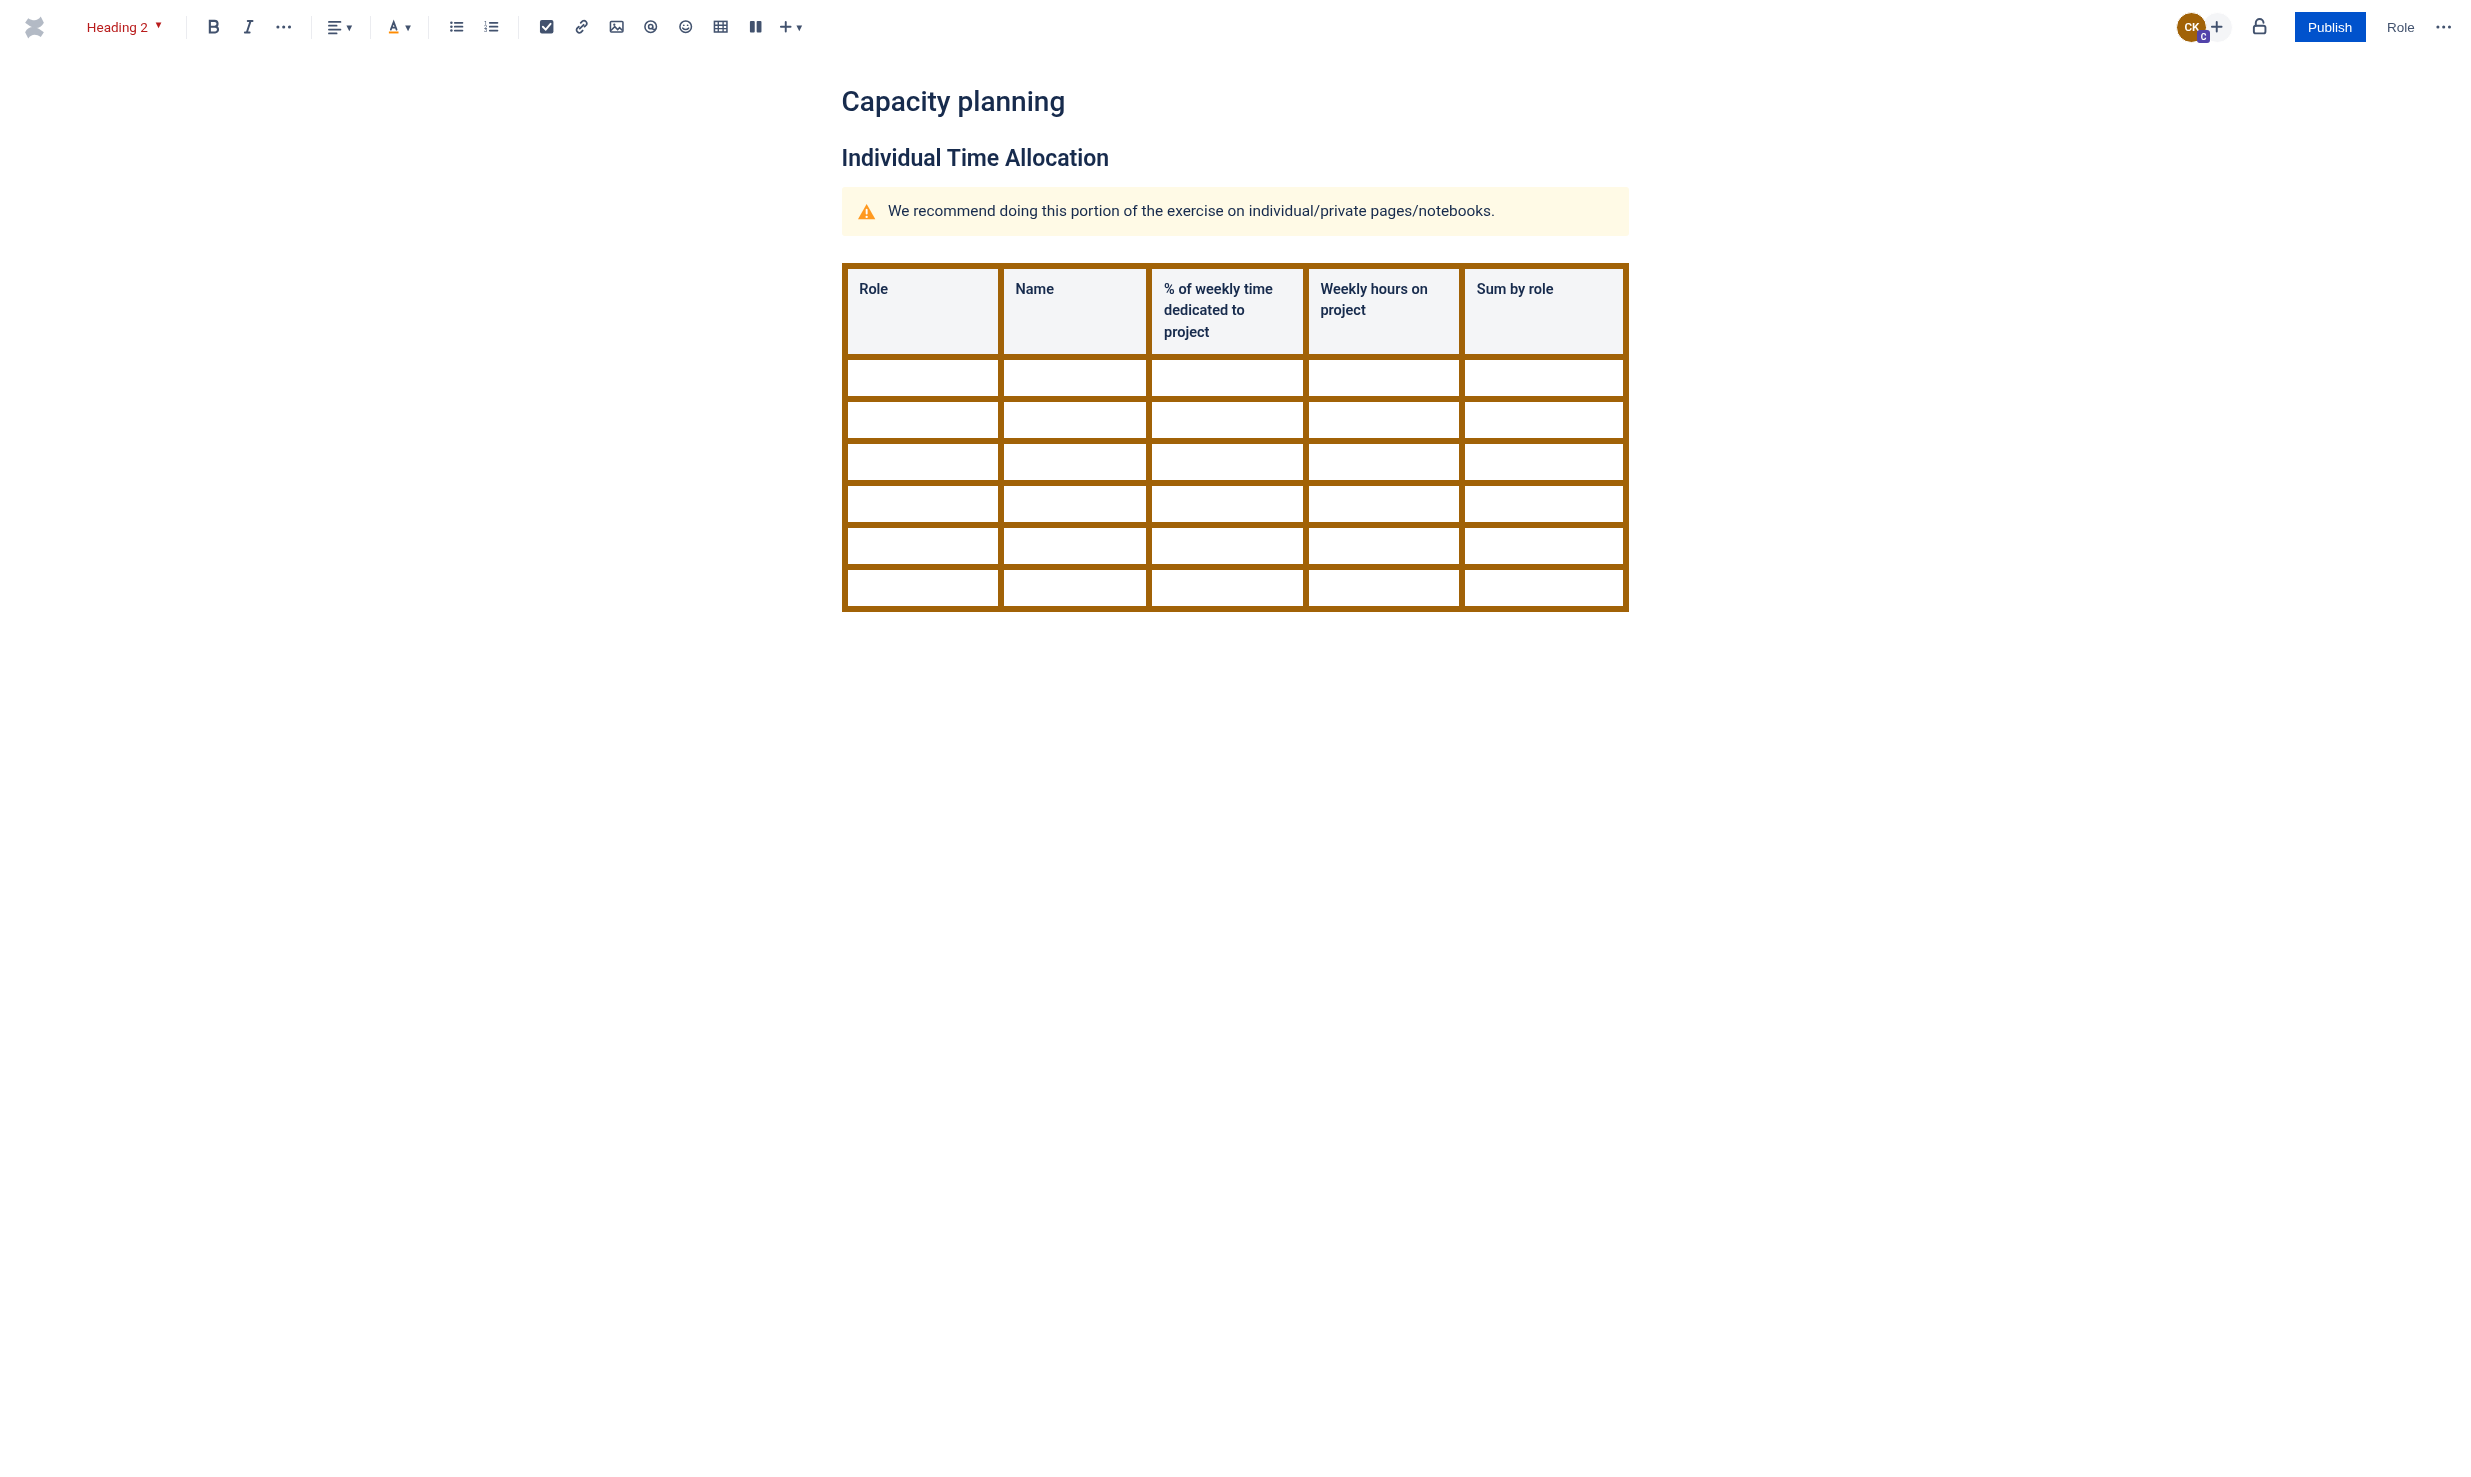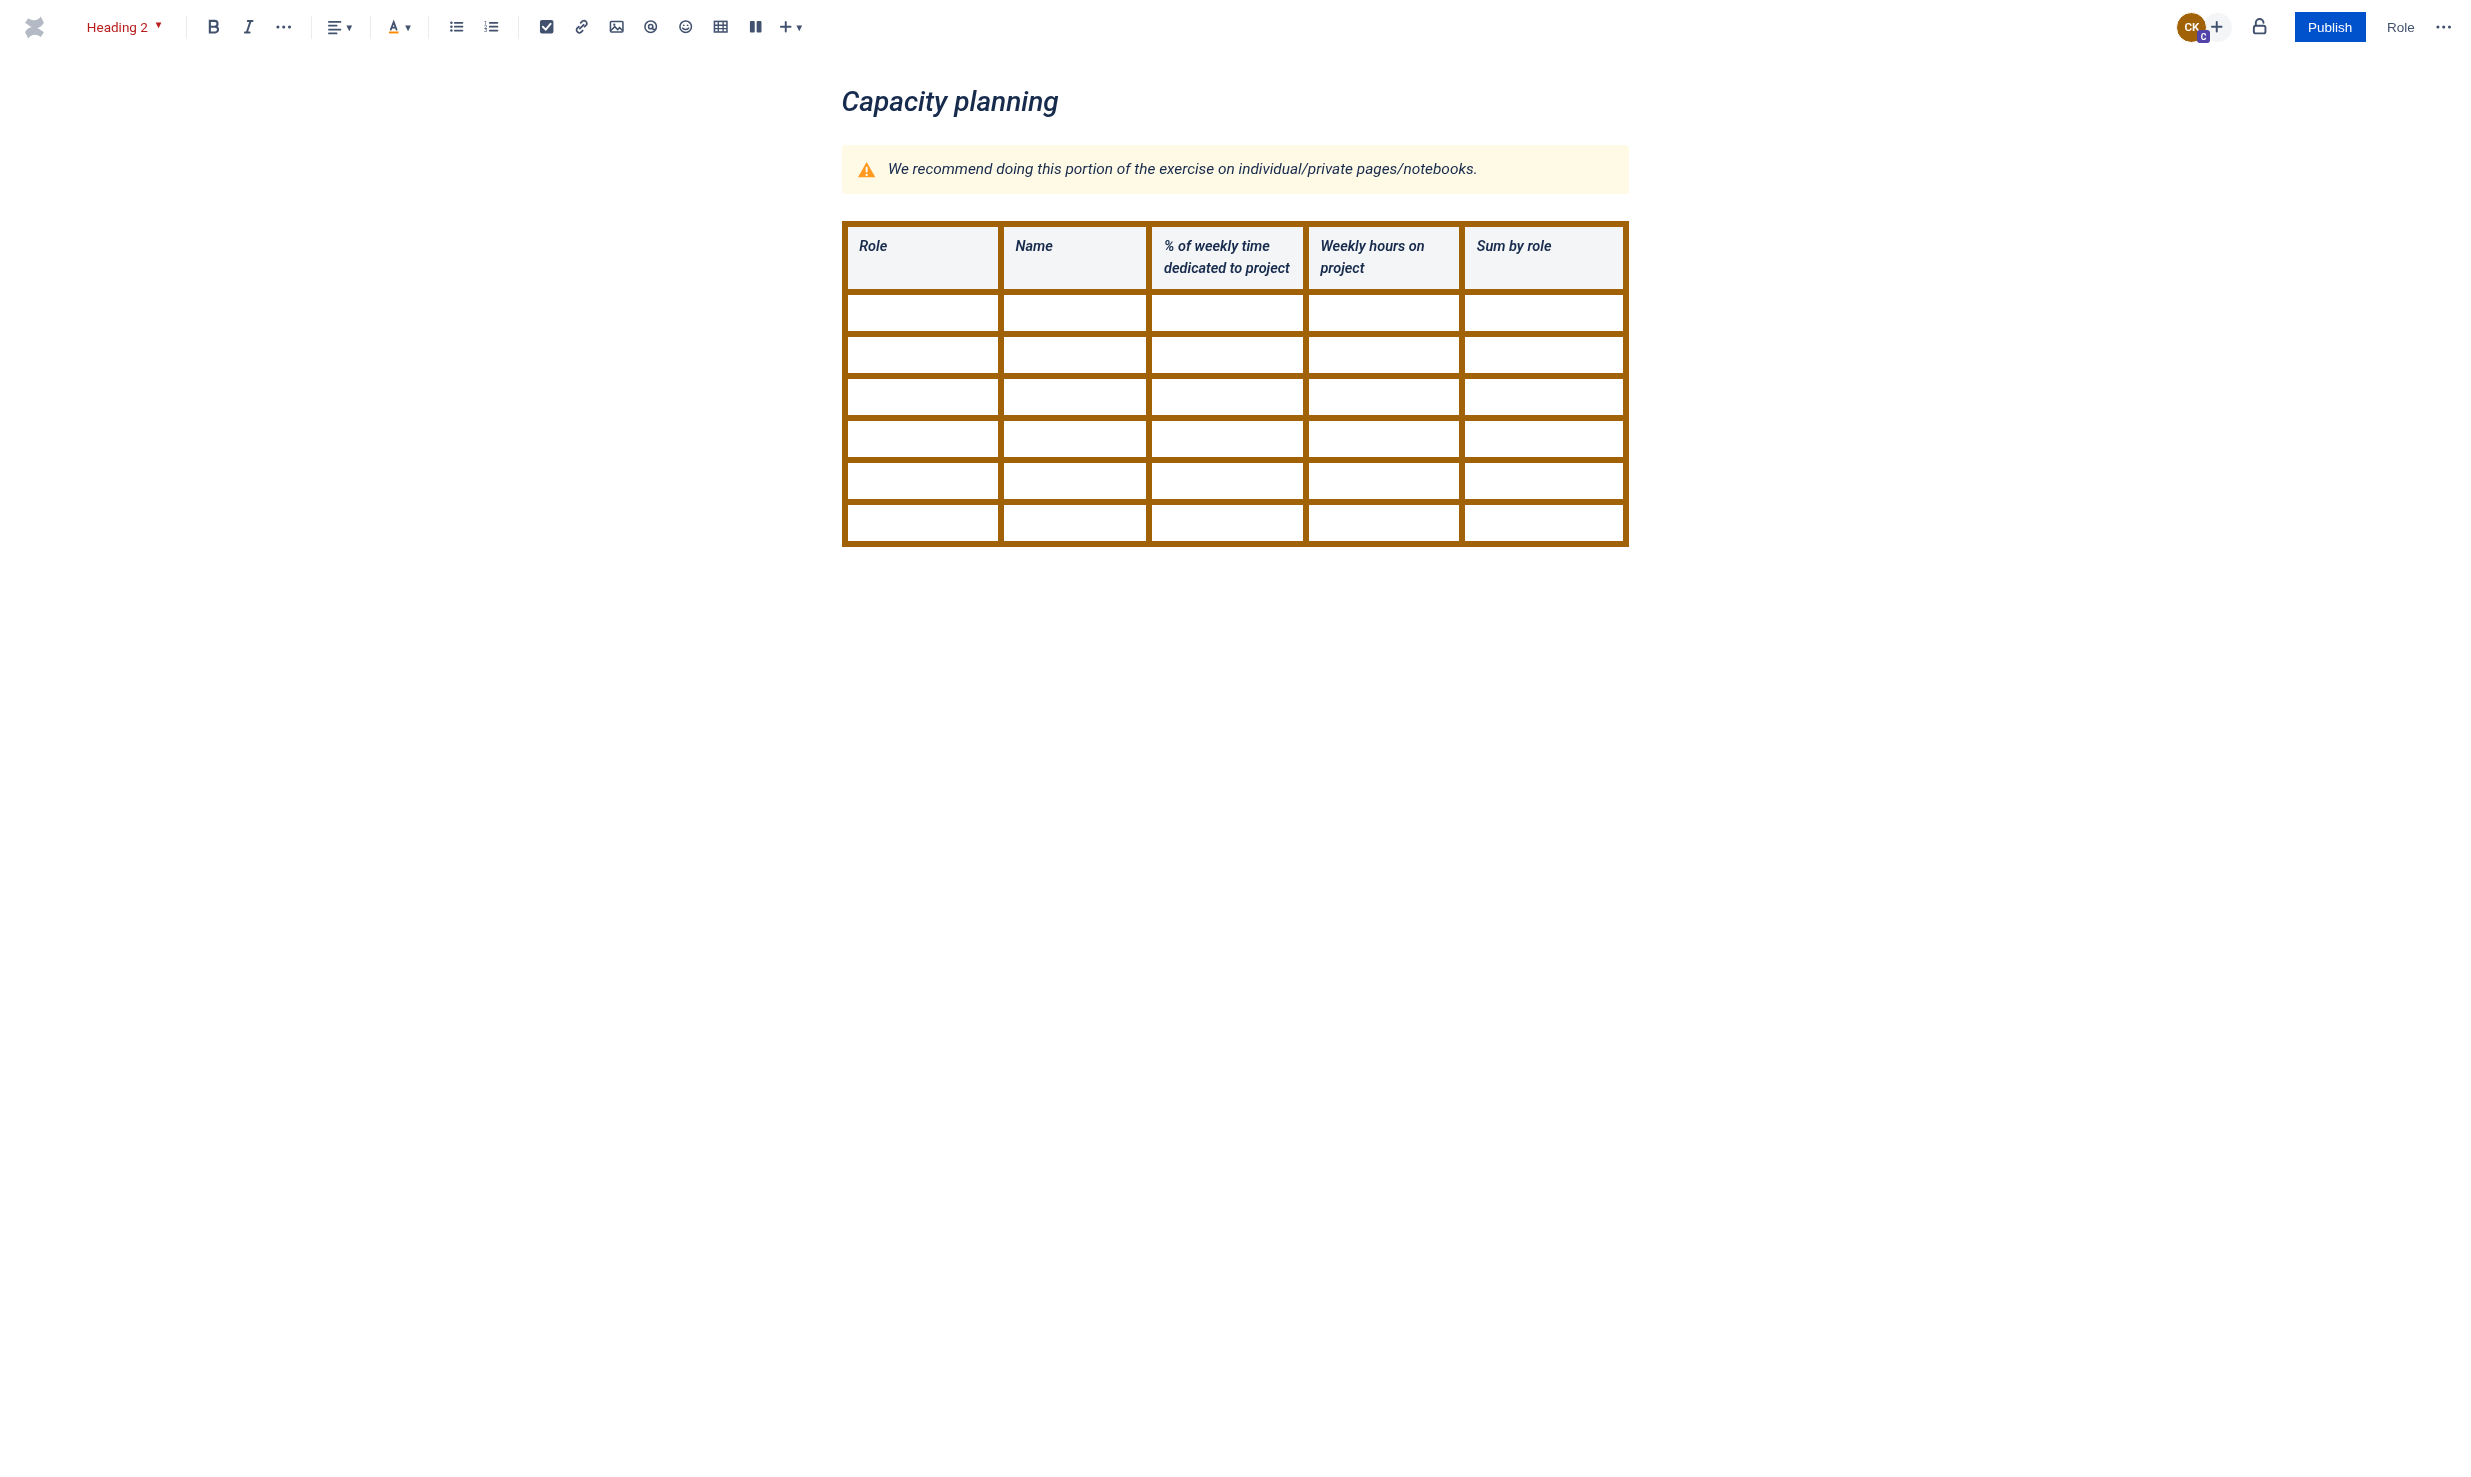--- a/index.html
+++ b/index.html
@@ -78,21 +78,20 @@
 }
 .btn-subtle {
   background: transparent; color: #42526E;
   border: none; padding: 7.7px 9.7px; font-size: 13.5px;
   cursor: pointer; border-radius: 2.9px;
 }
 .content {
   max-width: 811px;
   margin: 0 auto;
   padding: 31px 11.6px 62px;
-  font-style: italic;
 }
 h1.title {
   font-size: 28px; font-weight: 500; color: #172B4D;
   margin-bottom: 27px;
 }
 h2.section {
   font-size: 23px; font-weight: 600; color: #172B4D;
   margin-top: 23px; margin-bottom: 15.4px;
 }
 .panel-warning {
@@ -283,20 +282,21 @@
         <circle cx="2" cy="2" r="1.6" fill="#42526E"></circle>
         <circle cx="8" cy="2" r="1.6" fill="#42526E"></circle>
         <circle cx="14" cy="2" r="1.6" fill="#42526E"></circle>
       </svg>
   </div>
 </div>
 
 <div class="content">
   <h1 class="title">Capacity planning</h1>
 
+  <h2 class="section">Individual Time Allocation</h2>
 
   <div class="panel-warning">
     <span>
       <svg width="19.3" height="19.3" viewBox="0 0 20 20">
           <path d="M10 2l9 16H1z" fill="#FF991F"></path>
           <rect x="9" y="7" width="2" height="6" fill="#fff" rx="1"></rect>
           <circle cx="10" cy="15.5" r="1.2" fill="#fff"></circle>
         </svg>
     </span>
     <span class="text">We recommend doing this portion of the exercise on individual/private pages/notebooks.</span>

